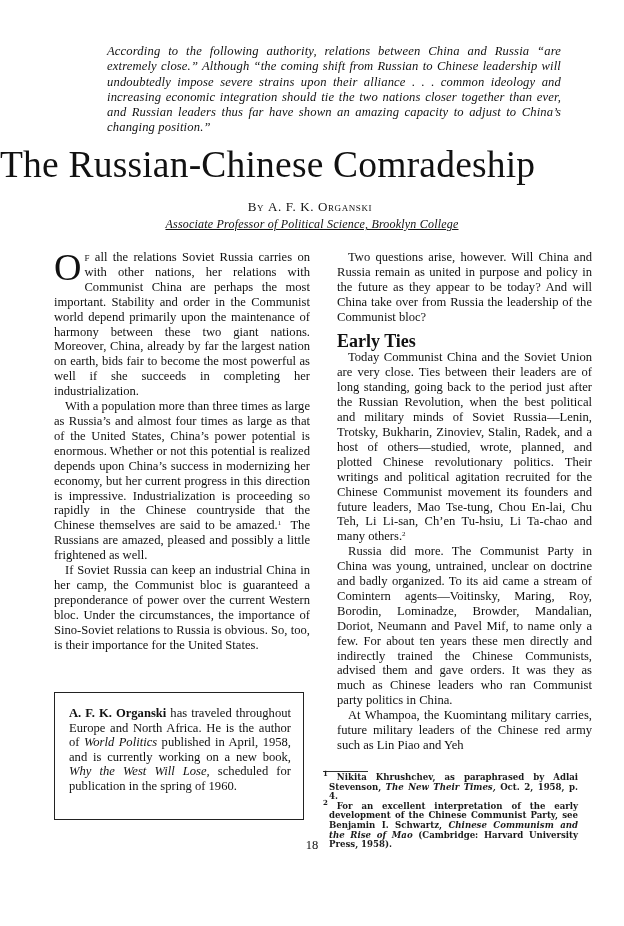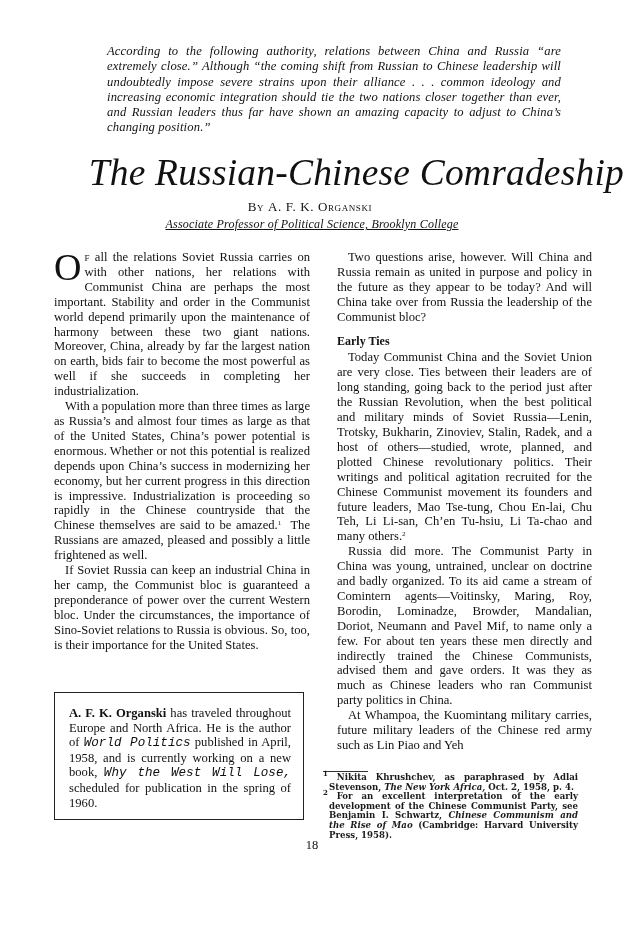--- a/index.html
+++ b/index.html
@@ -29,29 +29,28 @@
       font-size: 12.6px;
       line-height: 15.3px;
       text-align: justify;
       letter-spacing: 0.15px;
     }
     .intro p { margin: 0; }
     .intro .first-line { padding-left: 24px; }
     .title {
       position: absolute;
       left: 0;
-      top: 152px;
+      top: 144px;
       width: 624px;
-      text-align: right;
+      text-align: left;
       font-size: 37.5px;
       line-height: 42px;
       font-weight: normal;
       margin: 0;
       letter-spacing: 0.2px;
-      font-style: italic;
     }
     .byline {
       position: absolute;
       left: 8px;
       top: 199px;
       width: 604px;
       text-align: center;
       font-size: 13px;
       line-height: 16px;
       letter-spacing: 0.6px;
@@ -82,40 +81,40 @@
     .dropcap {
       float: left;
       font-size: 38px;
       line-height: 30px;
       margin: 2px 3px 0 0;
       font-weight: normal;
     }
     .sc-lead { font-variant: small-caps; }
     .section-head {
       font-weight: bold;
-      font-size: 12px;
+      font-size: 18px;
       margin: 9px 0 2px 0 !important;
       text-indent: 0 !important;
     }
     .bio-box {
       position: absolute;
       left: 54px;
       top: 692px;
       width: 250px;
       height: 128px;
       border: 1.5px solid #222;
       box-sizing: border-box;
       padding: 13px 12px 0 14px;
       font-size: 12.6px;
       line-height: 14.6px;
       text-align: justify;
     }
     .bio-box p { margin: 0; }
     .bio-box .name { font-weight: bold; }
-    .bio-box i { font-style: italic; font-family: Liberation Mono, monospace; }
+    .bio-box i { font-style: italic; }
     .fn-rule {
       position: absolute;
       left: 323px;
       top: 771px;
       width: 45px;
       border-top: 1px solid #333;
     }
     .footnotes {
       position: absolute;
       left: 323px;
@@ -176,19 +175,19 @@
     <p>Two questions arise, however.  Will China and Russia remain as united in purpose and policy in the future as they appear to be today?  And will China take over from Russia the leadership of the Communist bloc?</p>
     <p class="section-head">Early Ties</p>
     <p><span>Today Communist China and the Soviet Union are very close.  Ties between their leaders are of long standing, going back to the period just after the Russian Revolution, when the best political and military minds of Soviet Russia—Lenin, Trotsky, Bukharin, Zinoviev, Stalin, Radek, and a host of others—studied, wrote, planned, and plotted Chinese revolutionary politics.  Their writings and political agitation recruited for the Chinese Communist movement its founders and future leaders, Mao Tse-tung, Chou En-lai, Chu Teh, Li Li-san, Ch’en Tu-hsiu, Li Ta-chao and many others.</span><sup>2</sup></p>
     <p>Russia did more.  The Communist Party in China was young, untrained, unclear on doctrine and badly organized.  To its aid came a stream of Comintern agents—Voitinsky, Maring, Roy, Borodin, Lominadze, Browder, Mandalian, Doriot, Neumann and Pavel Mif, to name only a few.  For about ten years these men directly and indirectly trained the Chinese Communists, advised them and gave orders.  It was they as much as Chinese leaders who ran Communist party politics in China.</p>
     <p>At Whampoa, the Kuomintang military carries, future military leaders of the Chinese red army such as Lin Piao and Yeh</p>
   </div>
 
   <div class="fn-rule"></div>
 
   <div class="footnotes">
-    <p><sup>1</sup><span> Nikita Khrushchev, as paraphrased by Adlai Stevenson, </span><i>The New York Africa,</i><span> Oct. 2, 1958, p. 4.</span></p>
+    <p><sup>1</sup><span> Nikita Khrushchev, as paraphrased by Adlai Stevenson, </span><i>The New Their Times,</i><span> Oct. 2, 1958, p. 4.</span></p>
     <p><sup>2</sup><span> For an excellent interpretation of the early development of the Chinese Communist Party, see Benjamin I. Schwartz, </span><i>Chinese Communism and the Rise of Mao</i><span> (Cambridge: Harvard University Press, 1958).</span></p>
   </div>
 
   <div class="page-number">18</div>
 
 </div>
 
 </body></html>

